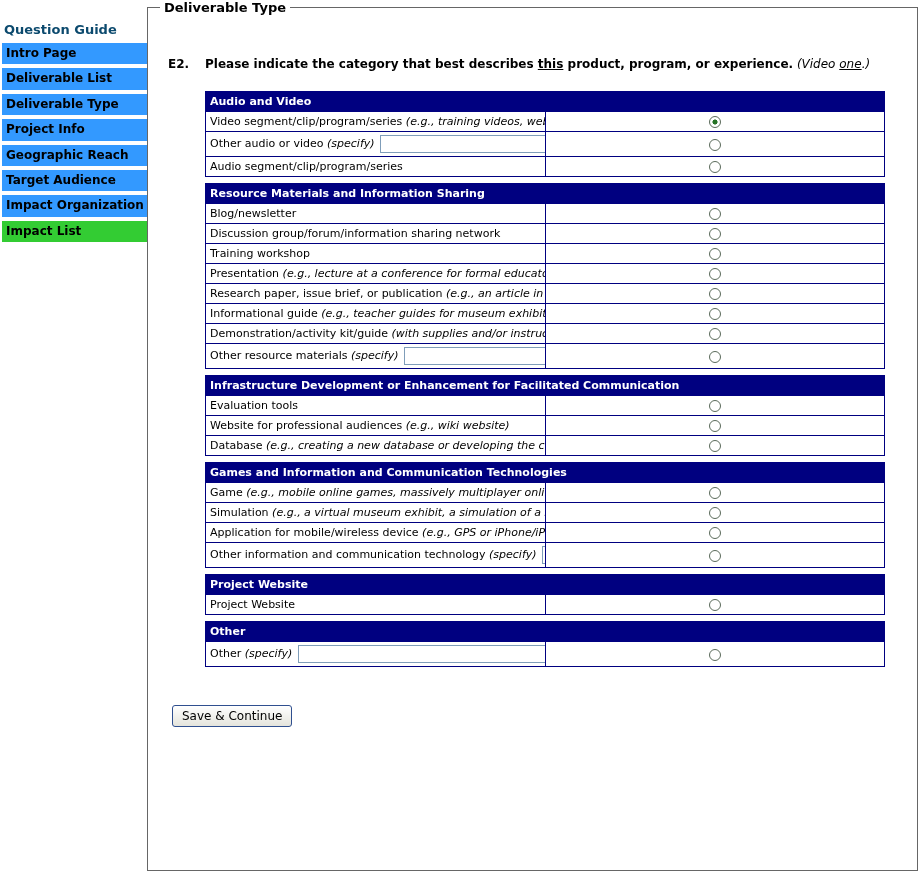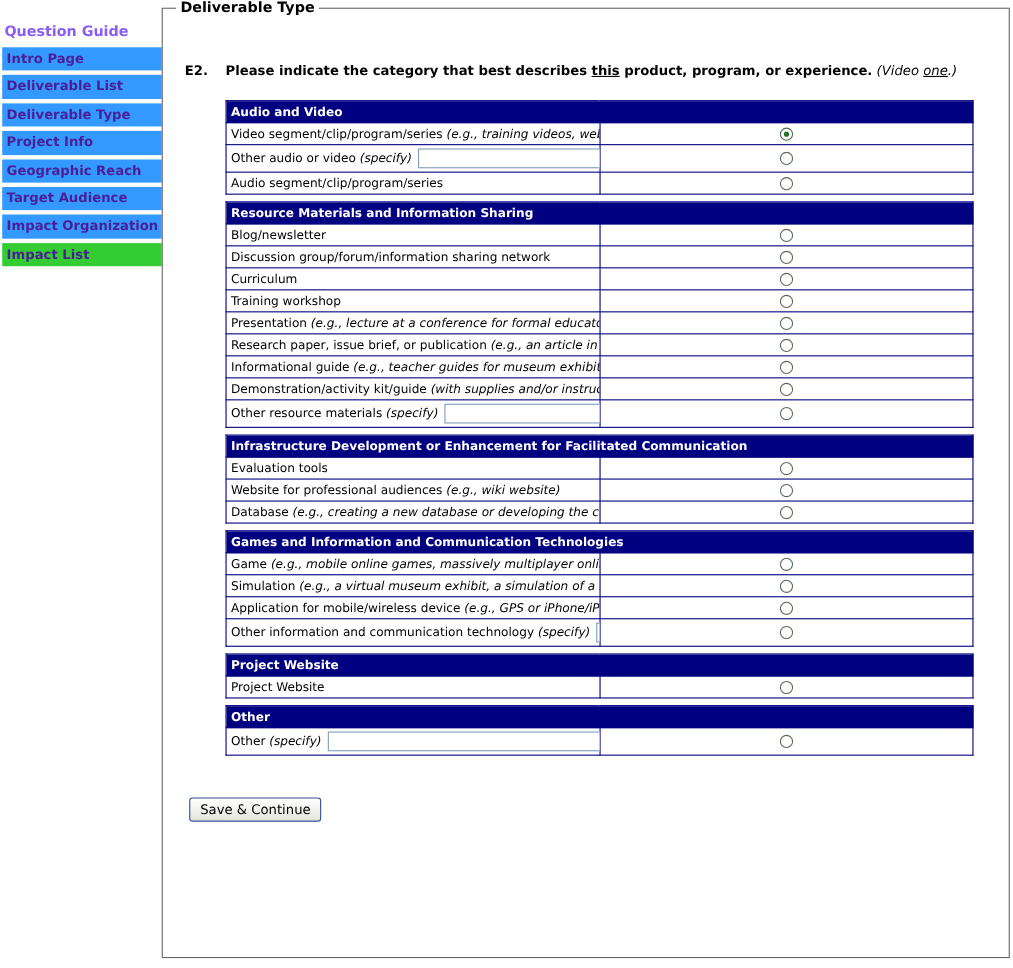--- a/index.html
+++ b/index.html
@@ -1,25 +1,25 @@
 <!DOCTYPE html>
 <html style="--sidebar_blue: #3399ff; --sidebar_green: #33cc33; --table_header_bg: #000080; --table_border: #000080;"><head>
 <meta charset="utf-8">
 <style>
   * { box-sizing: border-box; margin: 0; padding: 0; }
   html, body { width: 921px; height: 880px; background: #ffffff; }
   body { font-family: "DejaVu Sans", "Liberation Sans", sans-serif; position: relative; overflow: hidden; }
 
   
   .sidebar { position: absolute; left: 2px; top: 22px; width: 133px; }
-  .sidebar-title { font-size: 13px; font-weight: bold; color: #8b5cf6; margin: 0 0 6px 2px; }
+  .sidebar-title { font-size: 13px; font-weight: bold; color: #0c4a6e; margin: 0 0 6px 2px; }
   .sidebar-item {
     width: 148px;
     background: var(--sidebar_blue, #3399ff);
-    color: #4c1d95;
+    color: #000000;
     font-size: 12px;
     font-weight: bold;
     padding: 3px 4px 4px 4px;
     margin-bottom: 4px;
     cursor: pointer;
     line-height: 1.2;
   }
   .sidebar-item.green { background: var(--sidebar_green, #33cc33); }
 
   
@@ -164,24 +164,20 @@
           <tbody>
             <tr>
               <td class="label-cell"><span>Blog/newsletter</span></td>
               <td class="radio-cell"><input type="radio" name="deliverable_type" style=""></td>
             </tr>
             <tr>
               <td class="label-cell"><span>Discussion group/forum/information sharing network</span></td>
               <td class="radio-cell"><input type="radio" name="deliverable_type" style=""></td>
             </tr>
             <tr>
-              <td class="label-cell"><span>Curriculum</span></td>
-              <td class="radio-cell"><input type="radio" name="deliverable_type" style=""></td>
-            </tr>
-            <tr>
               <td class="label-cell"><span>Training workshop</span></td>
               <td class="radio-cell"><input type="radio" name="deliverable_type" style=""></td>
             </tr>
             <tr>
               <td class="label-cell"><span>Presentation </span><i>(e.g., lecture at a conference for formal educators)</i></td>
               <td class="radio-cell"><input type="radio" name="deliverable_type" style=""></td>
             </tr>
             <tr>
               <td class="label-cell"><span>Research paper, issue brief, or publication </span><i>(e.g., an article in a peer-reviewed journal)</i></td>
               <td class="radio-cell"><input type="radio" name="deliverable_type" style=""></td>

